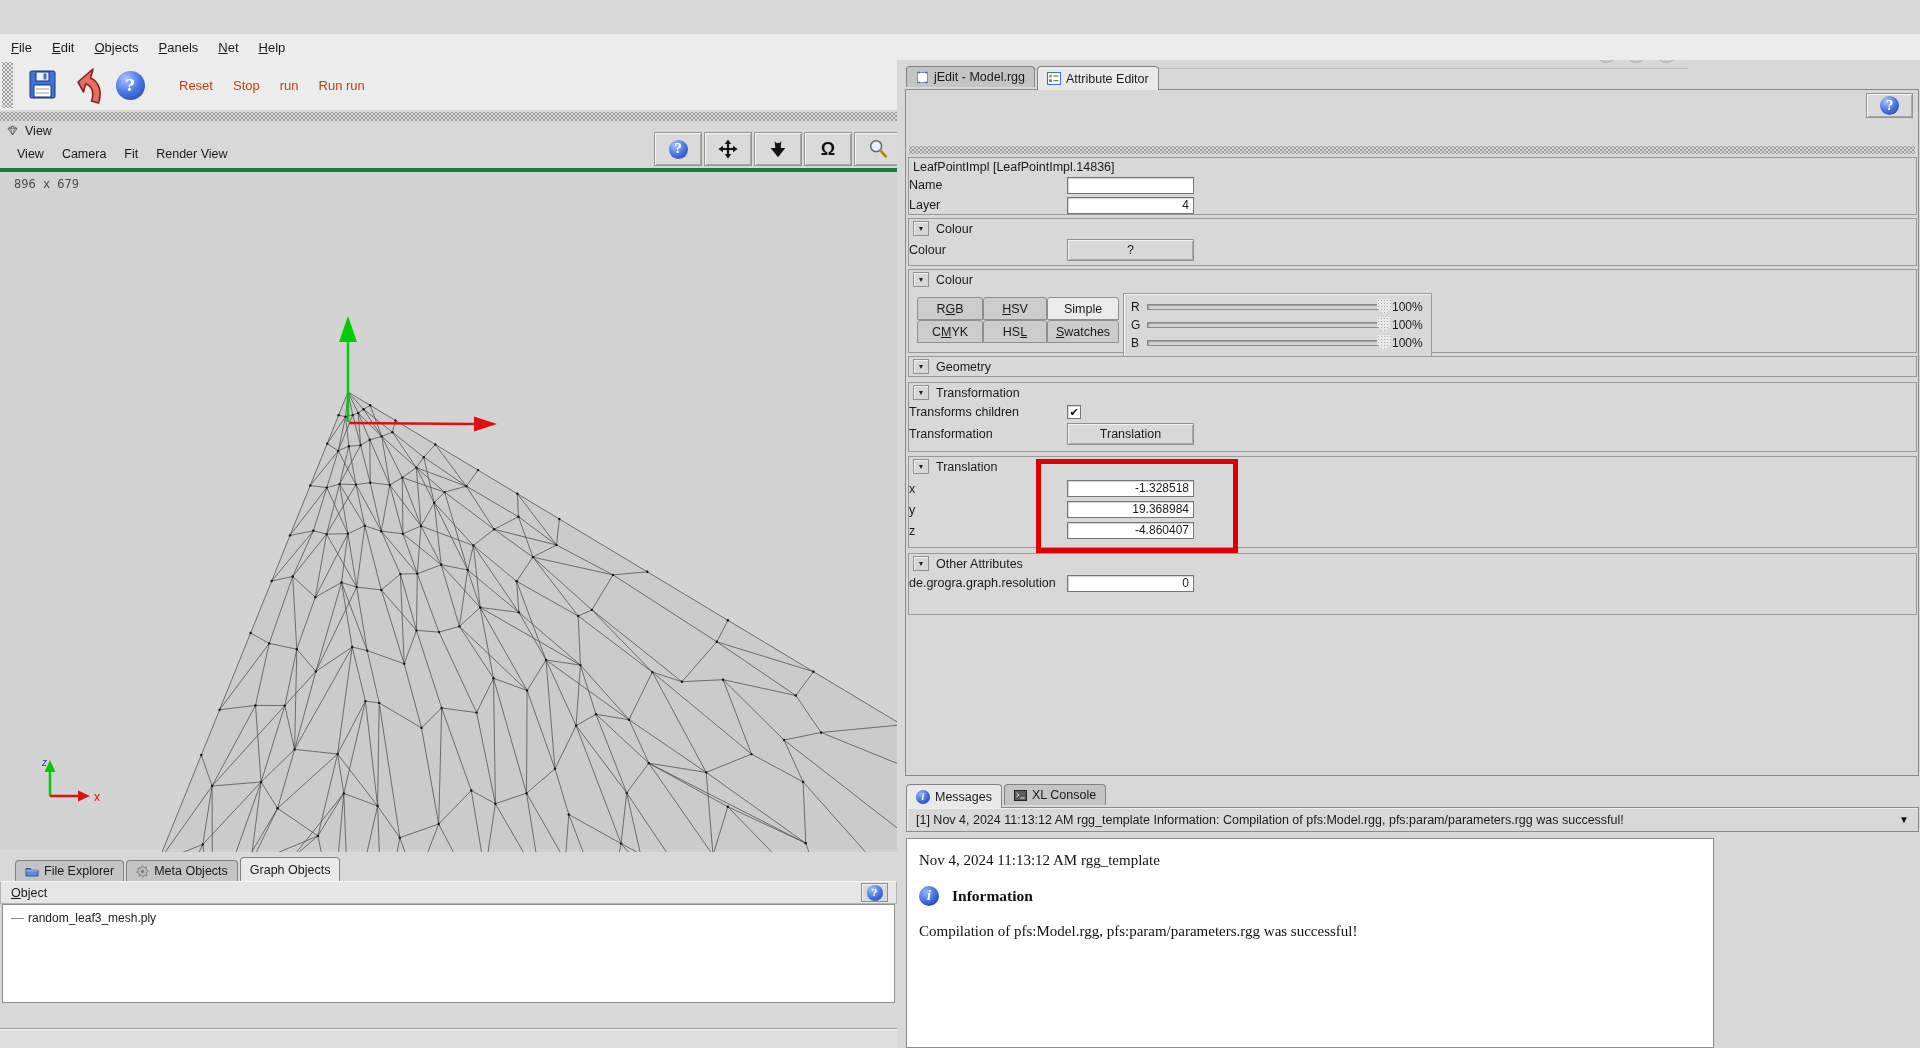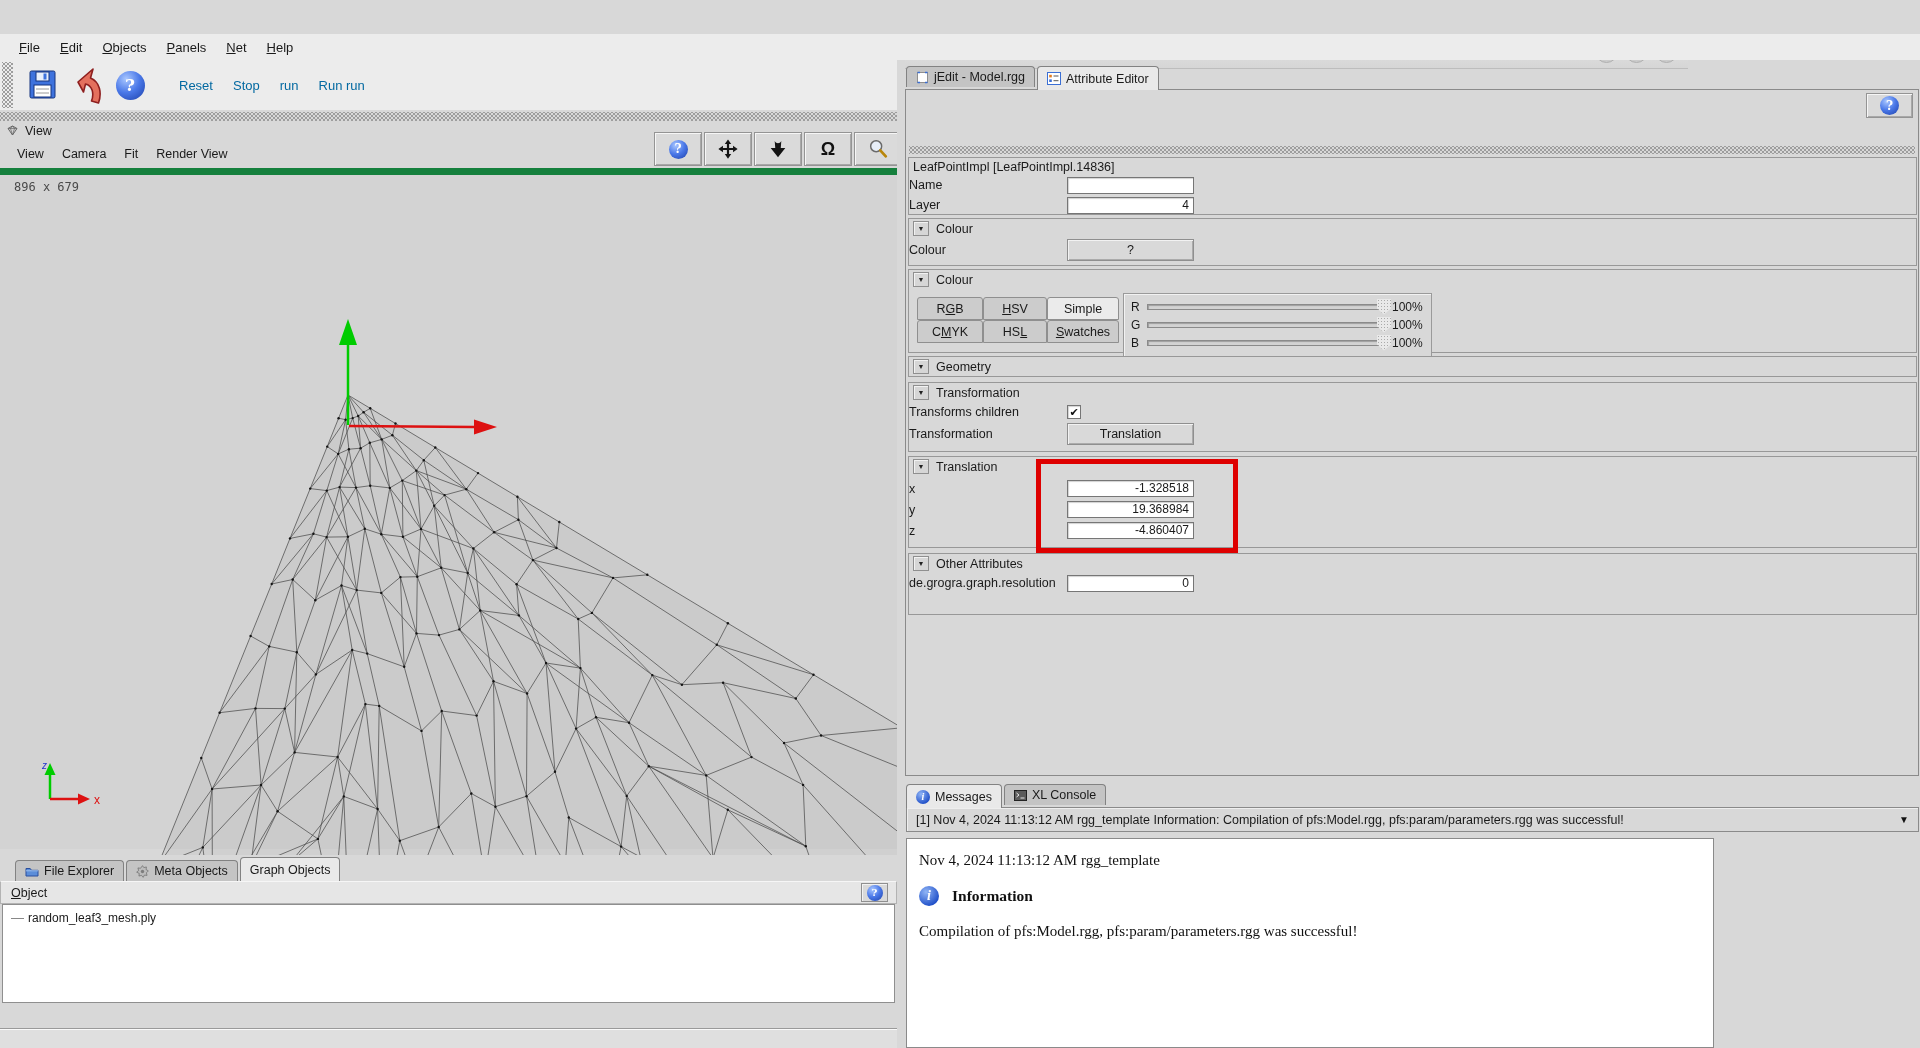--- a/index.html
+++ b/index.html
@@ -20,48 +20,48 @@
   .titlebar { left:0; top:0; width:1688px; height:34px;
     background:linear-gradient(#e4e4e4,#d6d6d6); border-bottom:1px solid #bdbdbd;
     display:flex; justify-content:center;
     font-size:13.5px; font-weight:bold; color:#3a3a3a;margin-top:35px; }
   .win-controls { position:absolute; right:10px; top:5px; display:flex; gap:7px; }
   .win-btn { width:23px; height:23px; border-radius:50%; background:#cbcbcb;
     border:1px solid #b0b0b0; color:#4d4d4d; font-size:11px;
     display:flex; align-items:center; justify-content:center; cursor:default; }
   
   .menubar { left:0; top:34px; width:1920px; height:26px; background:#ececec;
-    display:flex; align-items:center; padding-left:10px; gap:2px; }
+    display:flex; align-items:center; padding-left:2px; gap:2px; }
   .menu-item { padding:3px 9px; font-size:13px; }
   .toolbar { left:0; top:60px; width:897px; height:50px; background:#ececec;
     display:flex; align-items:center; }
   .grip { width:11px; height:46px; margin:0 8px 0 2px; }
   .tb-icon-btn { width:42px; height:42px; display:flex; align-items:center;
     justify-content:center; margin-right:2px; }
   .help-ball { width:29px; height:29px; border-radius:50%;
     background:radial-gradient(circle at 35% 28%, #a9c7ff 0%, #4a78e8 48%, #1b3ea8 100%);
     color:#fff; font-weight:bold; font-size:17px; line-height:1;
     display:flex; align-items:center; justify-content:center;
     font-family:"DejaVu Serif", serif; }
   .help-ball.sm { width:19px; height:19px; font-size:12px; }
-  .tb-text-btn { padding:4px 10px; font-size:13px; color:#0369a1; }
+  .tb-text-btn { padding:4px 10px; font-size:13px; color:#c2410c; }
   
   .hsplit { left:0; top:112px; width:897px; height:9px; }
   .view-header { left:0; top:121px; width:897px; height:19px; display:flex;
     align-items:center; gap:6px; padding-left:6px; font-size:12.5px; }
   .view-menurow { left:0; top:140px; width:897px; height:28px; display:flex;
     align-items:center; padding-left:8px; font-size:12.5px; }
   .vm-item { padding:2px 9px; }
   .view-btns { left:654px; top:132px; display:flex; gap:2px; }
   .vbtn { width:48px; height:34px; background:#dadada; border:1px solid #949494;
     box-shadow:inset 1px 1px 0 #f6f6f6, inset -1px -1px 0 #a8a8a8;
     display:flex; align-items:center; justify-content:center; }
   .omega { font-size:18px; font-weight:bold; color:#111; line-height:1; }
   .viewport { left:0; top:168px; width:897px; height:681px; background:#d3d3d3;
-    border-top:7px solid #15803d; }
+    border-top:4px solid #15803d; }
   .vp-size { position:absolute; left:14px; top:5px; color:#4a4a4a;
     font-family:"DejaVu Sans Mono", monospace; font-size:12px; }
   
   .lp-tabs { left:12px; top:857px; width:897px; height:24px; display:flex;
     align-items:flex-end; padding-left:3px; gap:2px; }
   .tab { height:21px; display:flex; align-items:center; gap:5px; padding:0 9px;
     background:#c4c4c4; border:1px solid #828282; border-bottom:none;
     border-radius:4px 4px 0 0; font-size:12.5px; white-space:nowrap; }
   .tab.active { background:#e9e9e9; height:24px; z-index:2; }
   .lp-objrow { left:0; top:881px; width:897px; height:23px; background:#e6e6e6;

